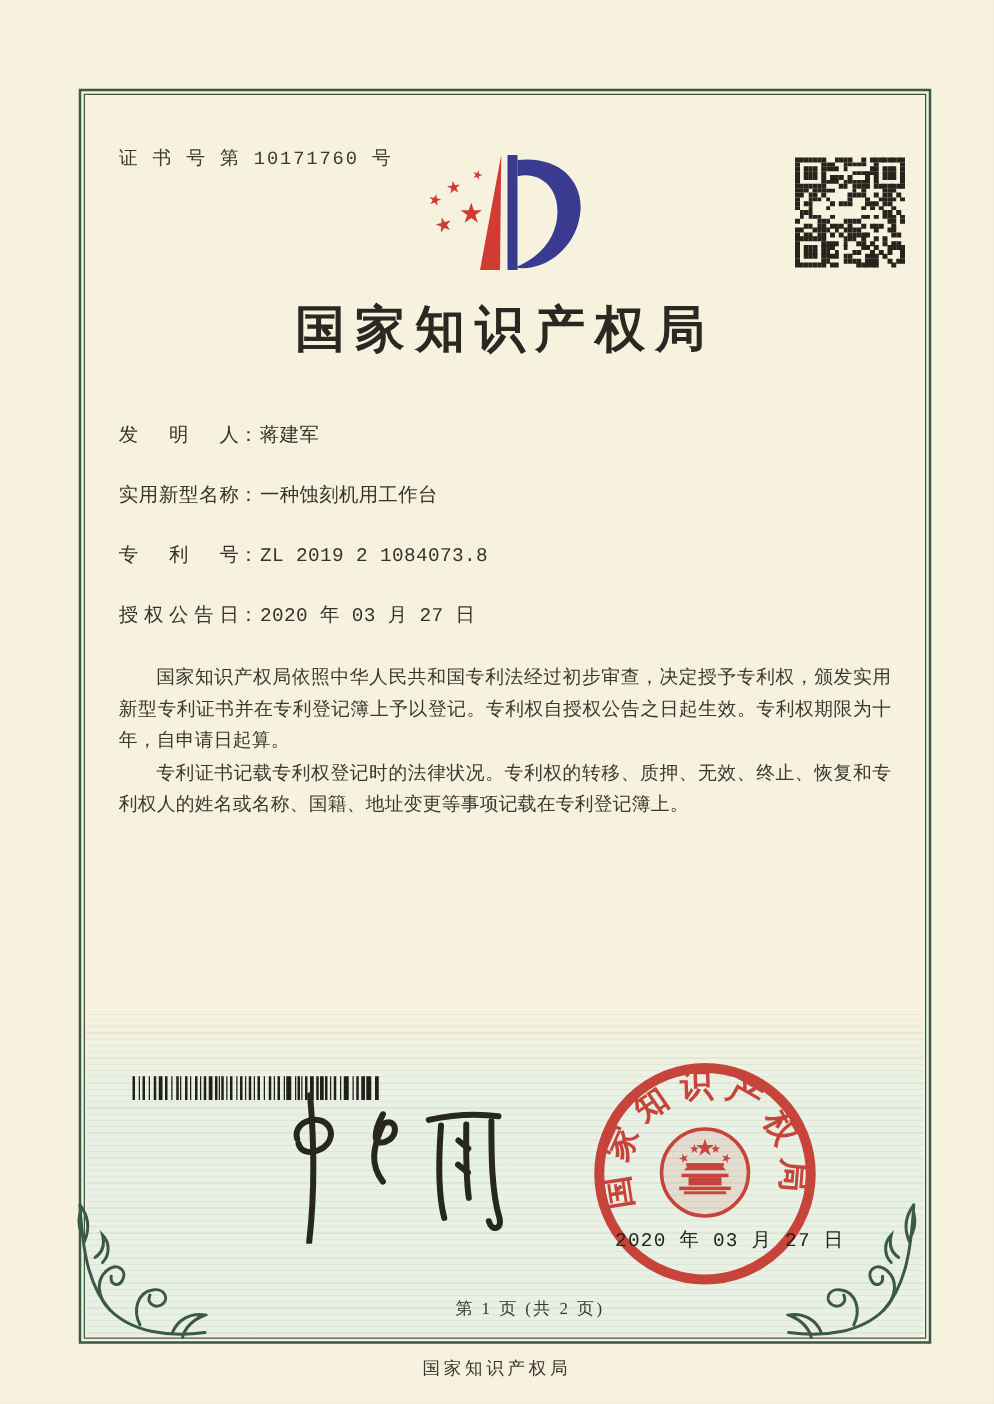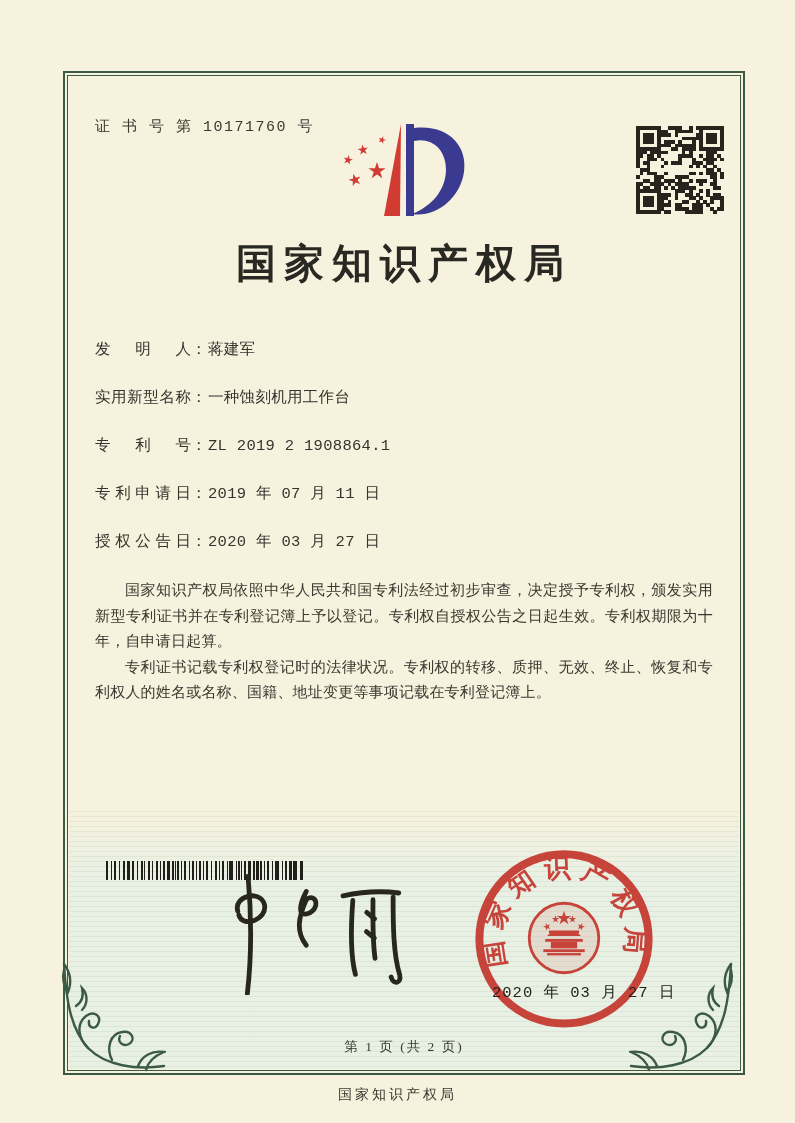--- a/index.html
+++ b/index.html
@@ -39,21 +39,21 @@
     letter-spacing:0.2px;color:#3a382f;}
   
   .barcode{position:absolute;left:106px;top:861px;width:202px;height:19px;}
   .barcode i{position:absolute;top:0;bottom:0;background:#211f19;}
   .director{position:absolute;left:106px;top:920px;font-size:16.5px;letter-spacing:2.5px;line-height:33px;color:#2f2d26;}
   .signature{position:absolute;left:212px;top:870px;width:205px;height:125px;}
   .seal{position:absolute;left:470px;top:844px;width:188px;height:188px;opacity:0.93;}
   .seal-date{position:absolute;left:492px;top:982px;font-size:15.5px;letter-spacing:1px;color:#23221c;
     font-family:"Liberation Mono","Liberation Serif",serif;}
   .page-num{position:absolute;left:63px;width:682px;top:1038px;text-align:center;
-    font-size:13.5px;letter-spacing:2px;color:#3a382f;}
+    font-size:13.5px;letter-spacing:2px;color:#3a382f;padding-left:20px;}
   .back-note{position:absolute;left:0;right:0;top:1086px;text-align:center;
     font-size:14px;letter-spacing:3px;color:#3a382f;}
 </style>
 </head>
 <body>
 
 <div class="page">
 
   <div class="frame">
     <div class="frame-inner"></div>
@@ -439,24 +439,21 @@
   <div class="title">国家知识产权局</div>
 
   <div class="content">
     <div class="field-row">
       <span class="f-label">发明人</span><span class="f-colon">：</span><span class="f-value">蒋建军</span>
     </div>
     <div class="field-row">
       <span class="f-label">实用新型名称</span><span class="f-colon">：</span><span class="f-value">一种蚀刻机用工作台</span>
     </div>
     <div class="field-row">
-      <span class="f-label">专利号</span><span class="f-colon">：</span><span class="f-value">ZL 2019 2 1908864.1</span>
-    </div>
-    <div class="field-row">
-      <span class="f-label">专利申请日</span><span class="f-colon">：</span><span class="f-value">2019 年 07 月 11 日</span>
+      <span class="f-label">专利号</span><span class="f-colon">：</span><span class="f-value">ZL 2019 2 1084073.8</span>
     </div>
     <div class="field-row">
       <span class="f-label">授权公告日</span><span class="f-colon">：</span><span class="f-value">2020 年 03 月 27 日</span>
     </div>
     <div class="paras">
       <p>国家知识产权局依照中华人民共和国专利法经过初步审查，决定授予专利权，颁发实用新型专利证书并在专利登记簿上予以登记。专利权自授权公告之日起生效。专利权期限为十年，自申请日起算。</p>
       <p>专利证书记载专利权登记时的法律状况。专利权的转移、质押、无效、终止、恢复和专利权人的姓名或名称、国籍、地址变更等事项记载在专利登记簿上。</p>
     </div>
   </div>
 

